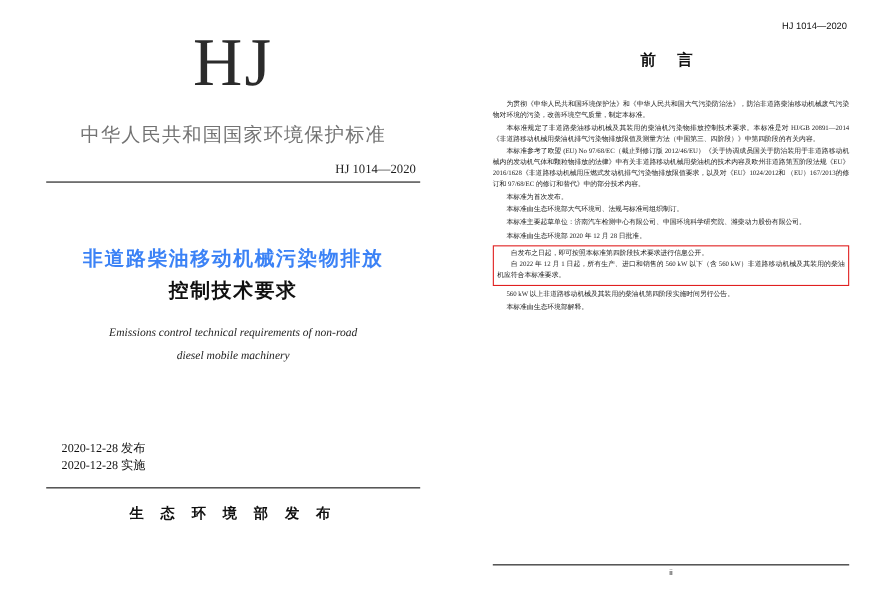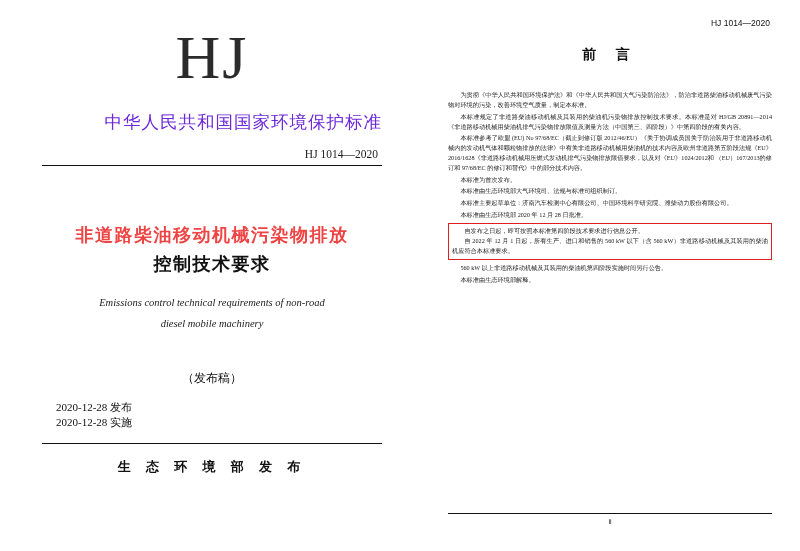--- a/index.html
+++ b/index.html
@@ -40,44 +40,44 @@
     font-family: "Liberation Serif", serif;
     font-size: 62px;
     letter-spacing: 2px;
     color: #2b2b2b;
     font-weight: 400;
     line-height: 1;
     margin-top: 8px;
     margin-bottom: 12px;
   }
   .std-title {
-    text-align: right;
+    text-align: center;
     font-size: 17.5px;
     letter-spacing: 1px;
-    color: #6d28d9;
+    color: #737373;
     margin-top: 22px;
     font-family: "Liberation Serif", serif;
   }
   .std-code {
     text-align: right;
     font-size: 11.5px;
     color: #1c1c1c;
     margin-top: 14px;
     padding-right: 4px;
   }
   .rule-top {
     border-top: 1.6px solid #111;
     margin-top: 5px;
   }
   .doc-title {
     text-align: center;
     margin-top: 52px;
     font-size: 18px;
     font-weight: bold;
-    color: #ef4444;
+    color: #3b82f6;
     letter-spacing: 1.5px;
     line-height: 1.9;
   }
   .doc-title-line2 {
     text-align: center;
     font-size: 18px;
     font-weight: bold;
     color: #111;
     letter-spacing: 1.5px;
   }
@@ -223,21 +223,20 @@
       <div class="rule-top"></div>
 
       <div class="doc-title">非道路柴油移动机械污染物排放</div>
       <div class="doc-title-line2">控制技术要求</div>
 
       <div class="doc-title-en">
         <div>Emissions control technical requirements of non-road</div>
         <div>diesel mobile machinery</div>
       </div>
 
-      <div class="draft-mark">（发布稿）</div>
 
       <div class="cover-dates">
         <span>2020-12-28 发布</span>
         <span>2020-12-28 实施</span>
       </div>
 
       <div class="rule-bottom"></div>
 
       <div class="issuer">生 态 环 境 部 发 布</div>
     </div>

